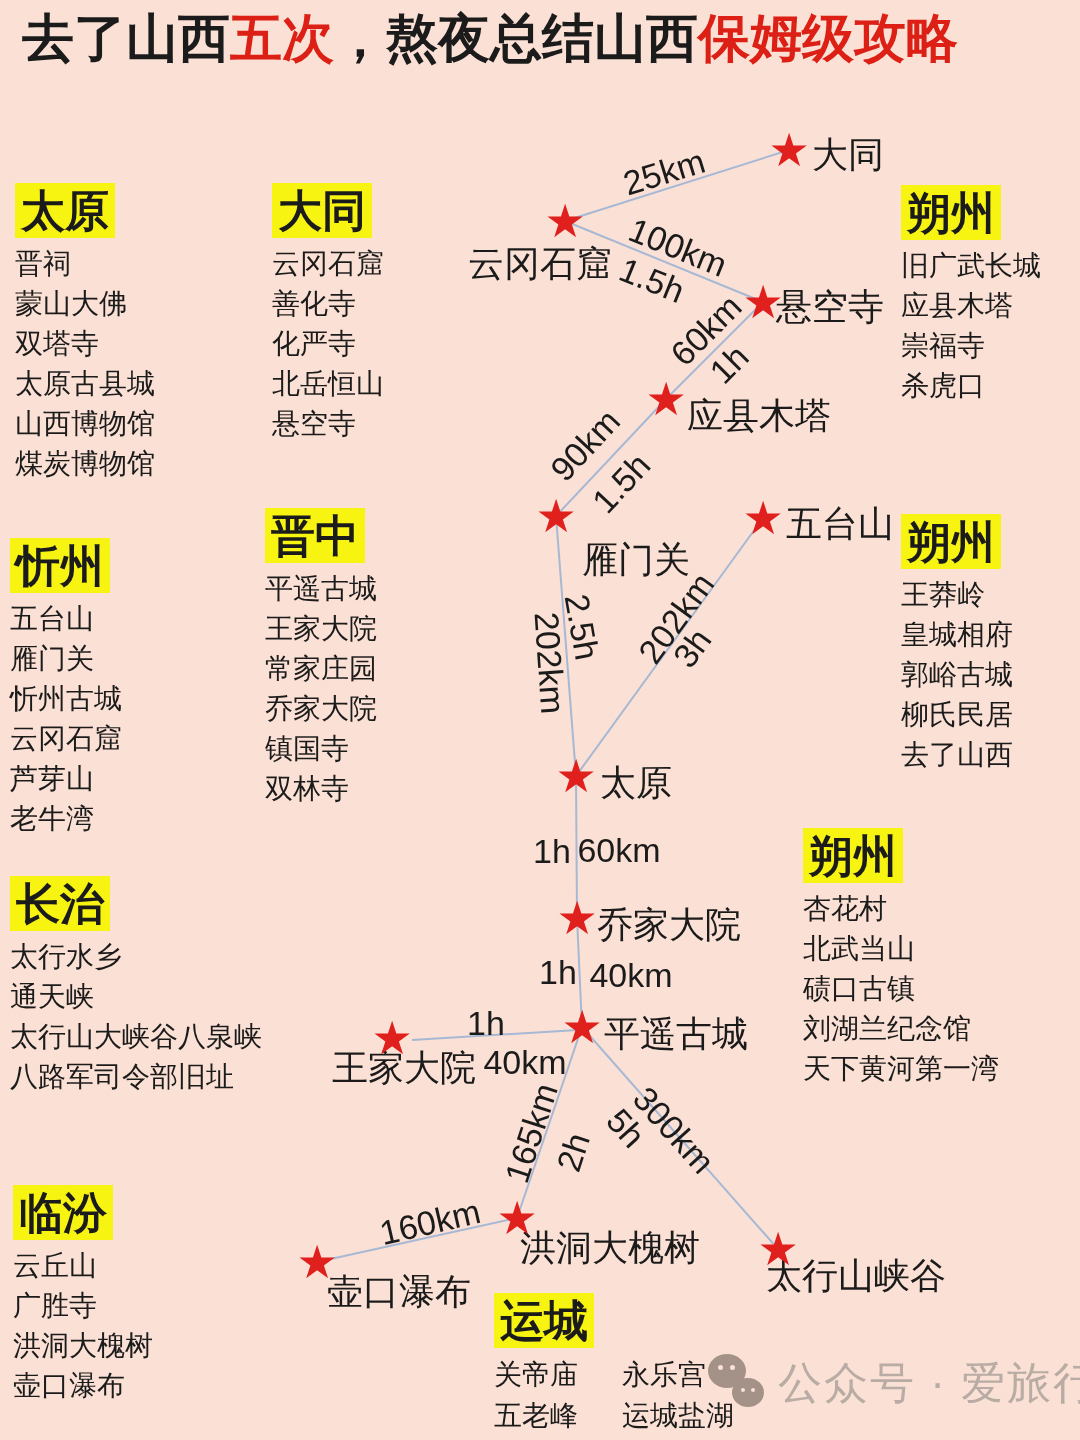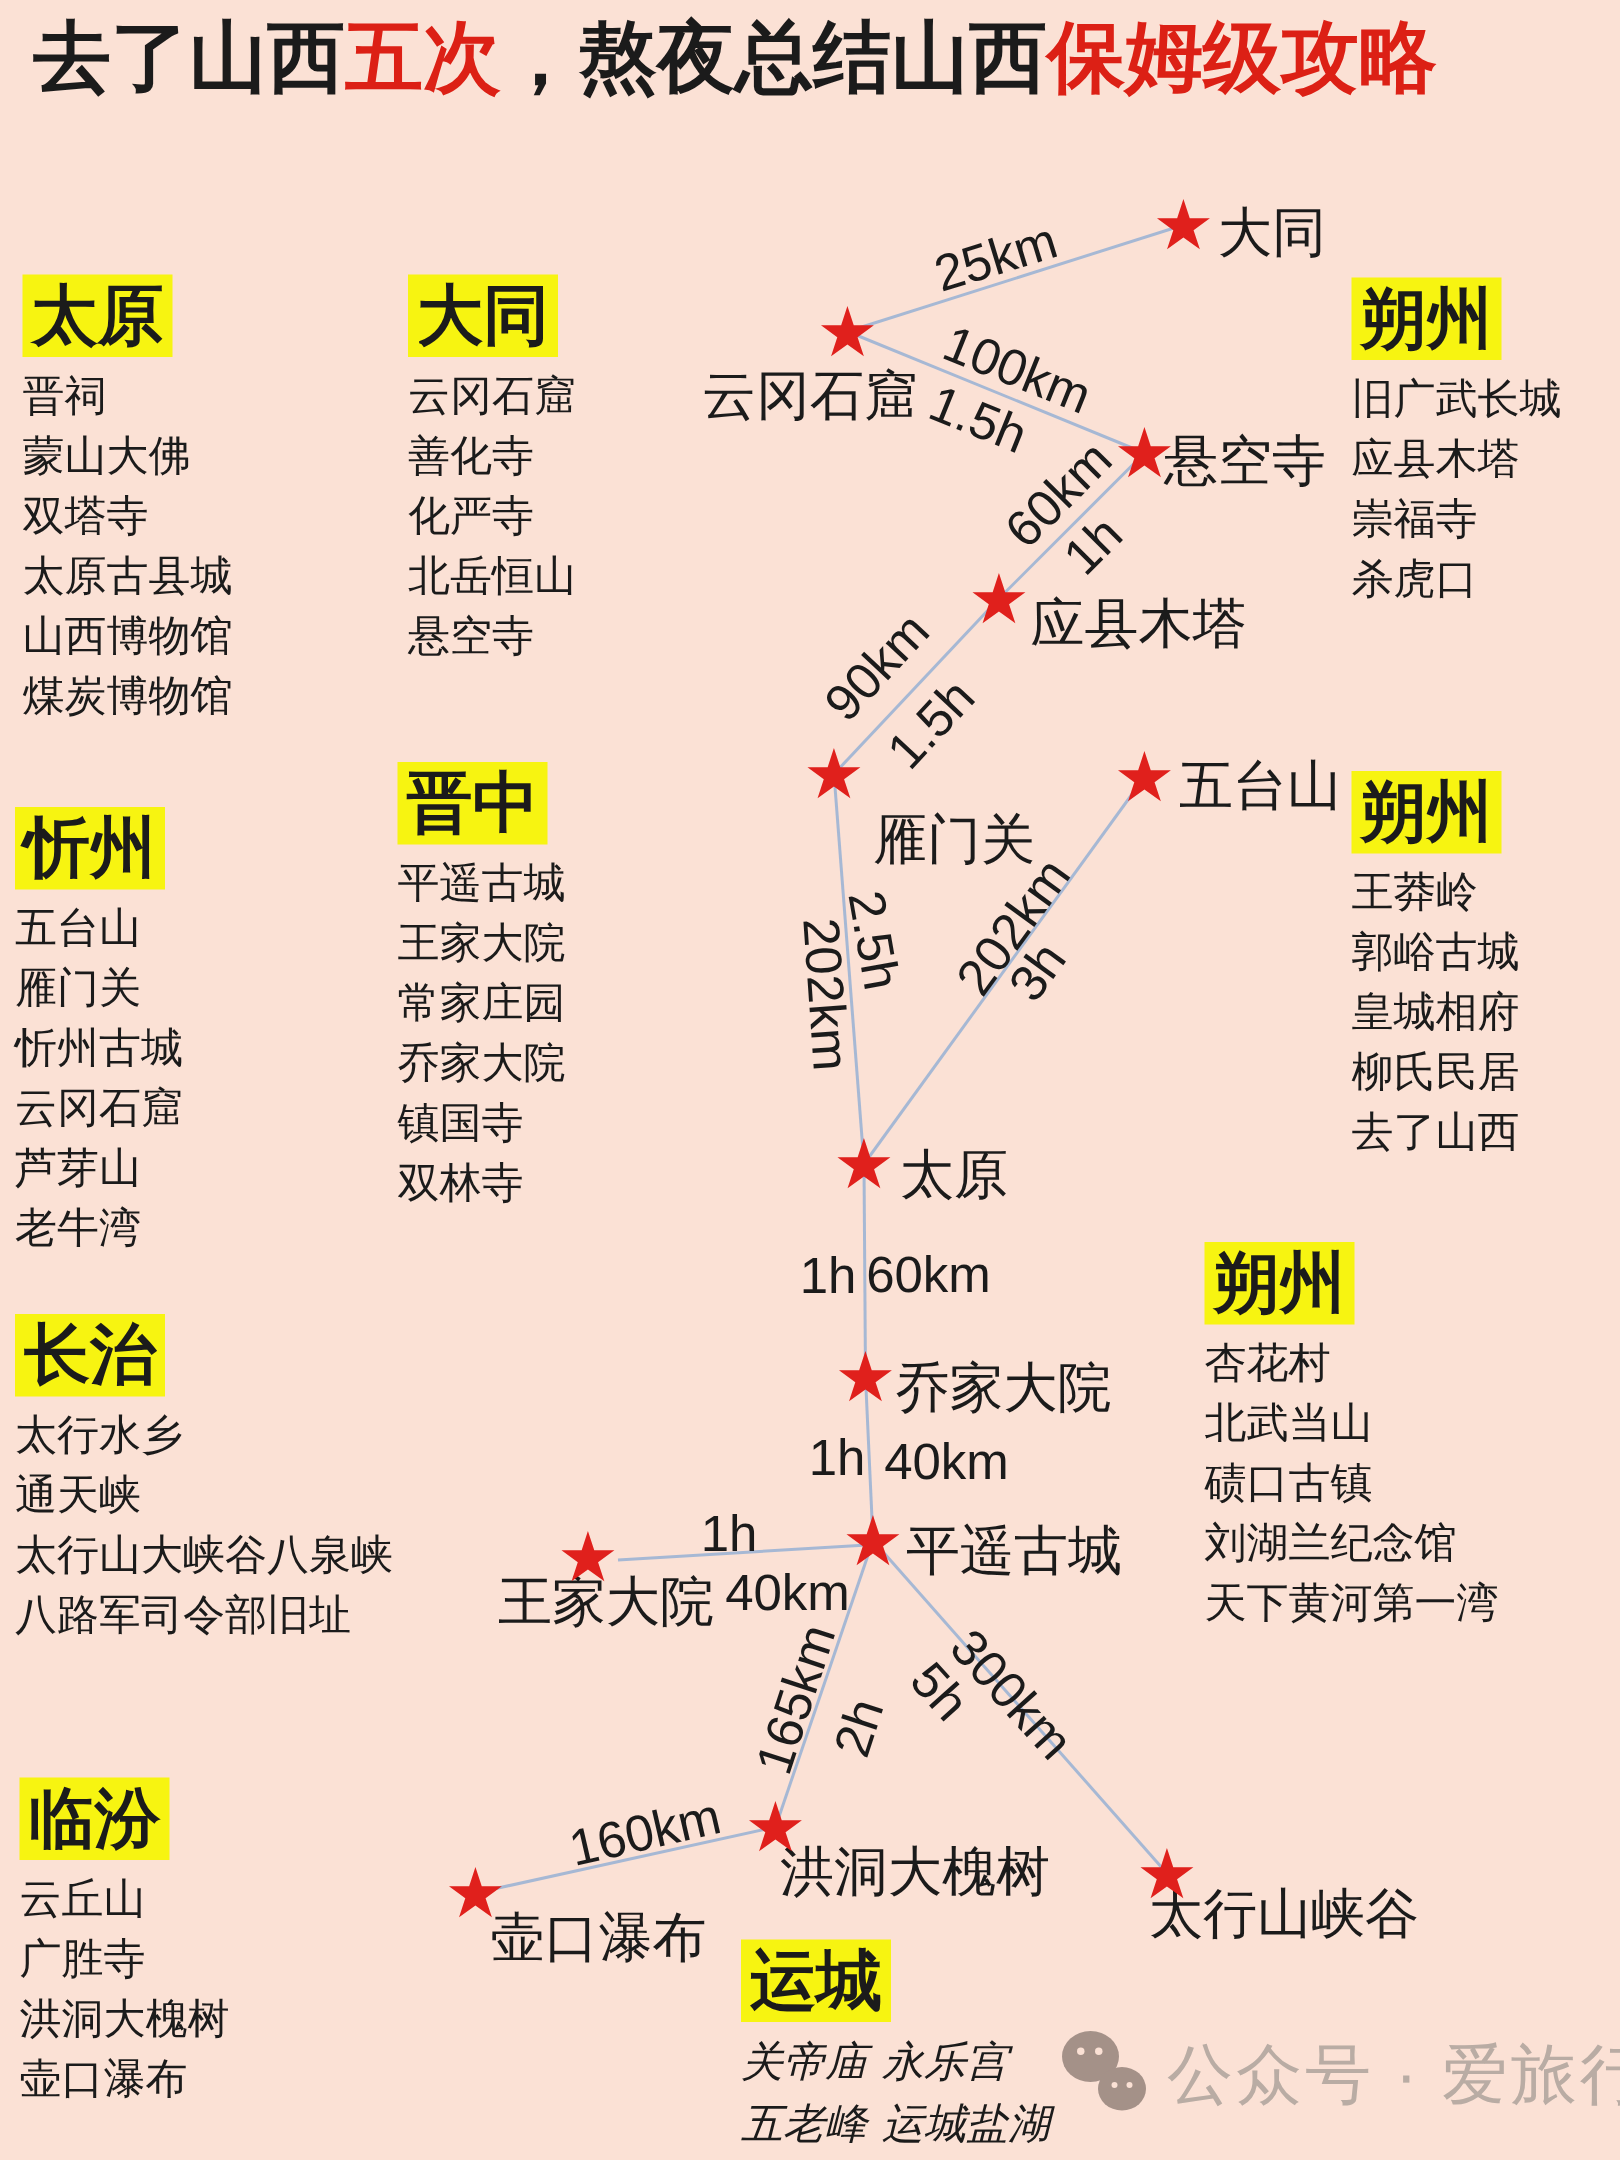--- a/index.html
+++ b/index.html
@@ -29,21 +29,21 @@
     background:#f7f411;
     font-size:44px;font-weight:bold;line-height:1.25;
     padding:0 6px;
   }
   .region-items{
     list-style:none;margin:6px 0 0 0;padding:0;
     font-size:28px;line-height:40px;
     white-space:nowrap;
   }
   .region-items.two-col{
-    display:grid;grid-template-columns:auto auto;column-gap:10px;line-height:41px;font-style:italic;
+    display:grid;grid-template-columns:auto auto;column-gap:44px;line-height:41px;
   }
 
   .star{
     position:absolute;
     transform:translate(-50%,-50%);
     font-size:46px;line-height:1;color:#e0201c;
     z-index:3;
   }
   .node-label{
     position:absolute;
@@ -159,22 +159,22 @@
       <li>乔家大院</li>
       <li>镇国寺</li>
       <li>双林寺</li>
     </ul>
   </section>
 
   <section class="region" style="left:901px;top:514px">
     <div class="region-header">朔州</div>
     <ul class="region-items">
       <li>王莽岭</li>
+      <li>皇城相府</li>
       <li>郭峪古城</li>
-      <li>皇城相府</li>
       <li>柳氏民居</li>
       <li>去了山西</li>
     </ul>
   </section>
 
   <section class="region" style="left:10px;top:876px">
     <div class="region-header">长治</div>
     <ul class="region-items">
       <li>太行水乡</li>
       <li>通天峡</li>

